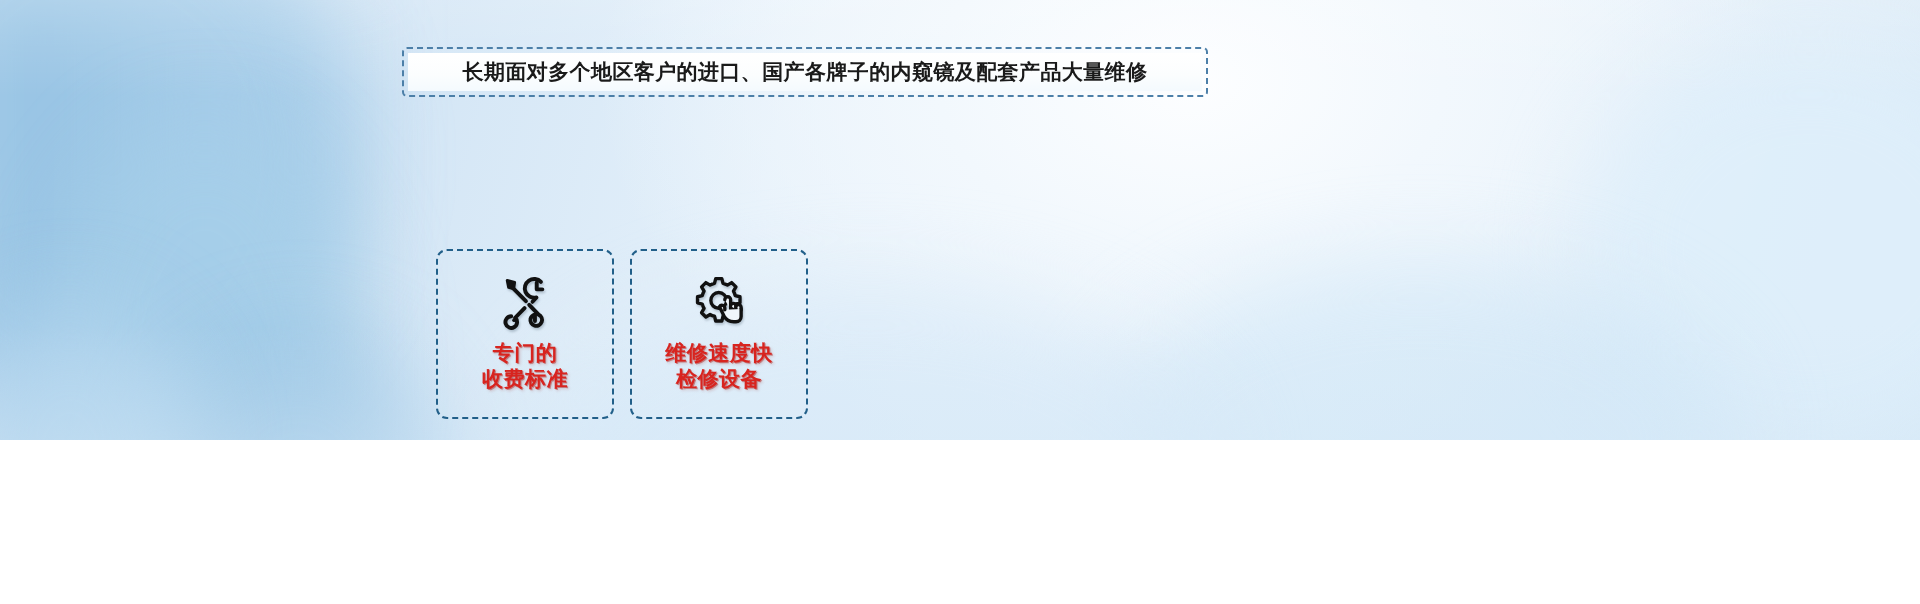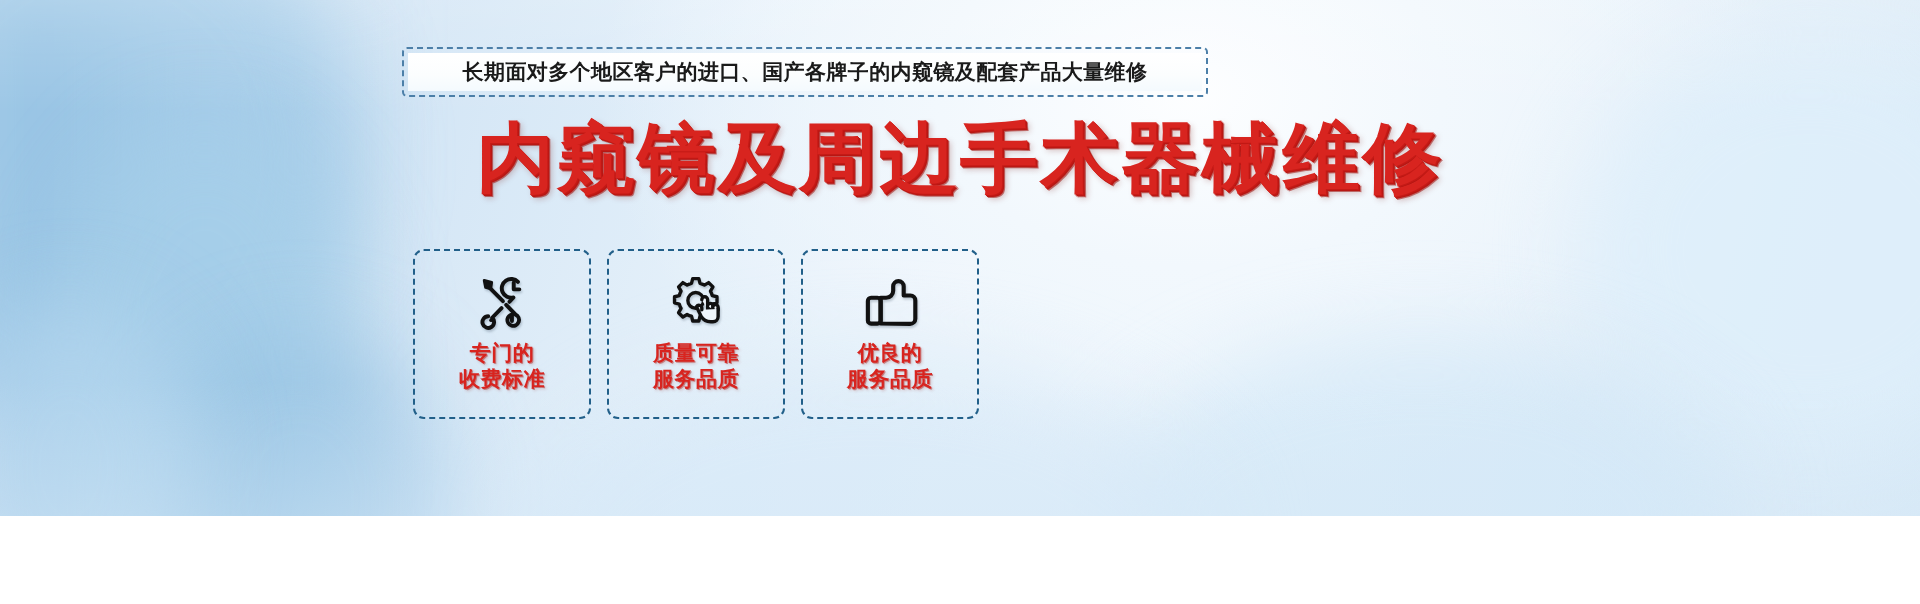--- a/index.html
+++ b/index.html
@@ -8,21 +8,21 @@
     padding: 0;
     background: #ffffff;
   }
   body {
     font-family: "DejaVu Sans", "Liberation Sans", sans-serif;
   }
 
   .stage {
     position: relative;
     width: 1920px;
-    height: 516px;
+    height: 440px;
     overflow: hidden;
     background: #dceaf6;
   }
 
   
   .bg-base {
     position: absolute;
     inset: 0;
     background:
       radial-gradient(ellipse 900px 620px at 62% 18%, #fdfeff 0%, #f2f8fd 28%, rgba(229,241,250,0) 66%),
@@ -122,21 +122,21 @@
        1px  1px 0 #c41a16,
        2px  2px 0 #b81713,
        3px  3px 0 rgba(160,18,14,0.55),
        4px  4px 6px rgba(120,20,16,0.28);
     transform: scaleX(1.02);
   }
 
   
   .cards {
     position: absolute;
-    left: 413px;
+    left: 436px;
     top: 249px;
     display: flex;
     gap: 16px;
   }
   .card {
     box-sizing: border-box;
     width: 178px;
     height: 170px;
     border: 2px dashed #215f89;
     border-radius: 11px;
@@ -191,23 +191,20 @@
   <div class="bg-vignette"></div>
 
   <div class="content">
 
     <div class="subtitle-banner">
       <div class="subtitle-inner">
         <span class="subtitle-text">长期面对多个地区客户的进口、国产各牌子的内窥镜及配套产品大量维修</span>
       </div>
     </div>
 
-    <div class="main-title">
-      <span class="main-title-text">内窥镜及周边手术器械维修</span>
-    </div>
 
     <div class="cards">
 
       <div class="card">
         <span class="card-icon">
           <svg viewBox="0 0 64 64" fill="none" stroke="#111111" stroke-width="4.2" stroke-linecap="round" stroke-linejoin="round">
 
             <path d="M13 9 L21 11 L20 18 L14.5 16.5 Z" fill="#111111" stroke-width="3"></path>
             <path d="M19.5 17.5 L33 31"></path>
             <path d="M36.5 35 L46.5 45.5 a6.2 6.2 0 1 1 -8.6 4.4 a6.2 6.2 0 0 1 4.6 -4.4"></path>
@@ -238,37 +235,22 @@
             <circle cx="31.7" cy="30.3" r="8.4"></circle>
 
             <path d="M38.2 29.5 a3.1 3.1 0 0 1 6.2 0 v10.8" fill="#f0f6fb" stroke="#111111"></path>
             <path d="M44.4 36.3 a2.8 2.8 0 0 1 5.6 0 v3.4" fill="#f0f6fb" stroke="#111111"></path>
             <path d="M50 37.6 a2.8 2.8 0 0 1 5.6 0 v3" fill="#f0f6fb" stroke="#111111"></path>
             <path d="M38.2 40.3 v-2.1 a3 3 0 0 0 -5.6 -1.2 l4.6 9.6
                      a12 12 0 0 0 10.6 6.5 h2.3 a5.6 5.6 0 0 0 5.5 -5.6 v-8.1" fill="#f0f6fb" stroke="#111111"></path>
           </svg>
         </span>
         <span class="card-label">
-          <span>质量可靠</span>
-          <span class="l2">服务品质</span>
+          <span>维修速度快</span>
+          <span class="l2">检修设备</span>
         </span>
       </div>
 
 
-      <div class="card">
-        <span class="card-icon">
-          <svg viewBox="0 0 64 64" fill="none" stroke="#111111" stroke-width="4.4" stroke-linecap="round" stroke-linejoin="round">
-            <path d="M22 55 L22 27.5 h5.8 a7.6 7.6 0 0 0 7.6 -7.6 v-4.6
-                     a5.6 5.6 0 0 1 11.2 0 v9.8 h7.2
-                     a5.2 5.2 0 0 1 5.2 5.2 v19.5
-                     a5.6 5.6 0 0 1 -5.6 5.6 Z"></path>
-            <rect x="8.4" y="27.5" width="13.6" height="27.5" rx="3.4"></rect>
-          </svg>
-        </span>
-        <span class="card-label">
-          <span>优良的</span>
-          <span class="l2">服务品质</span>
-        </span>
-      </div>
 
     </div>
   </div>
 </div>
 
 </body></html>

